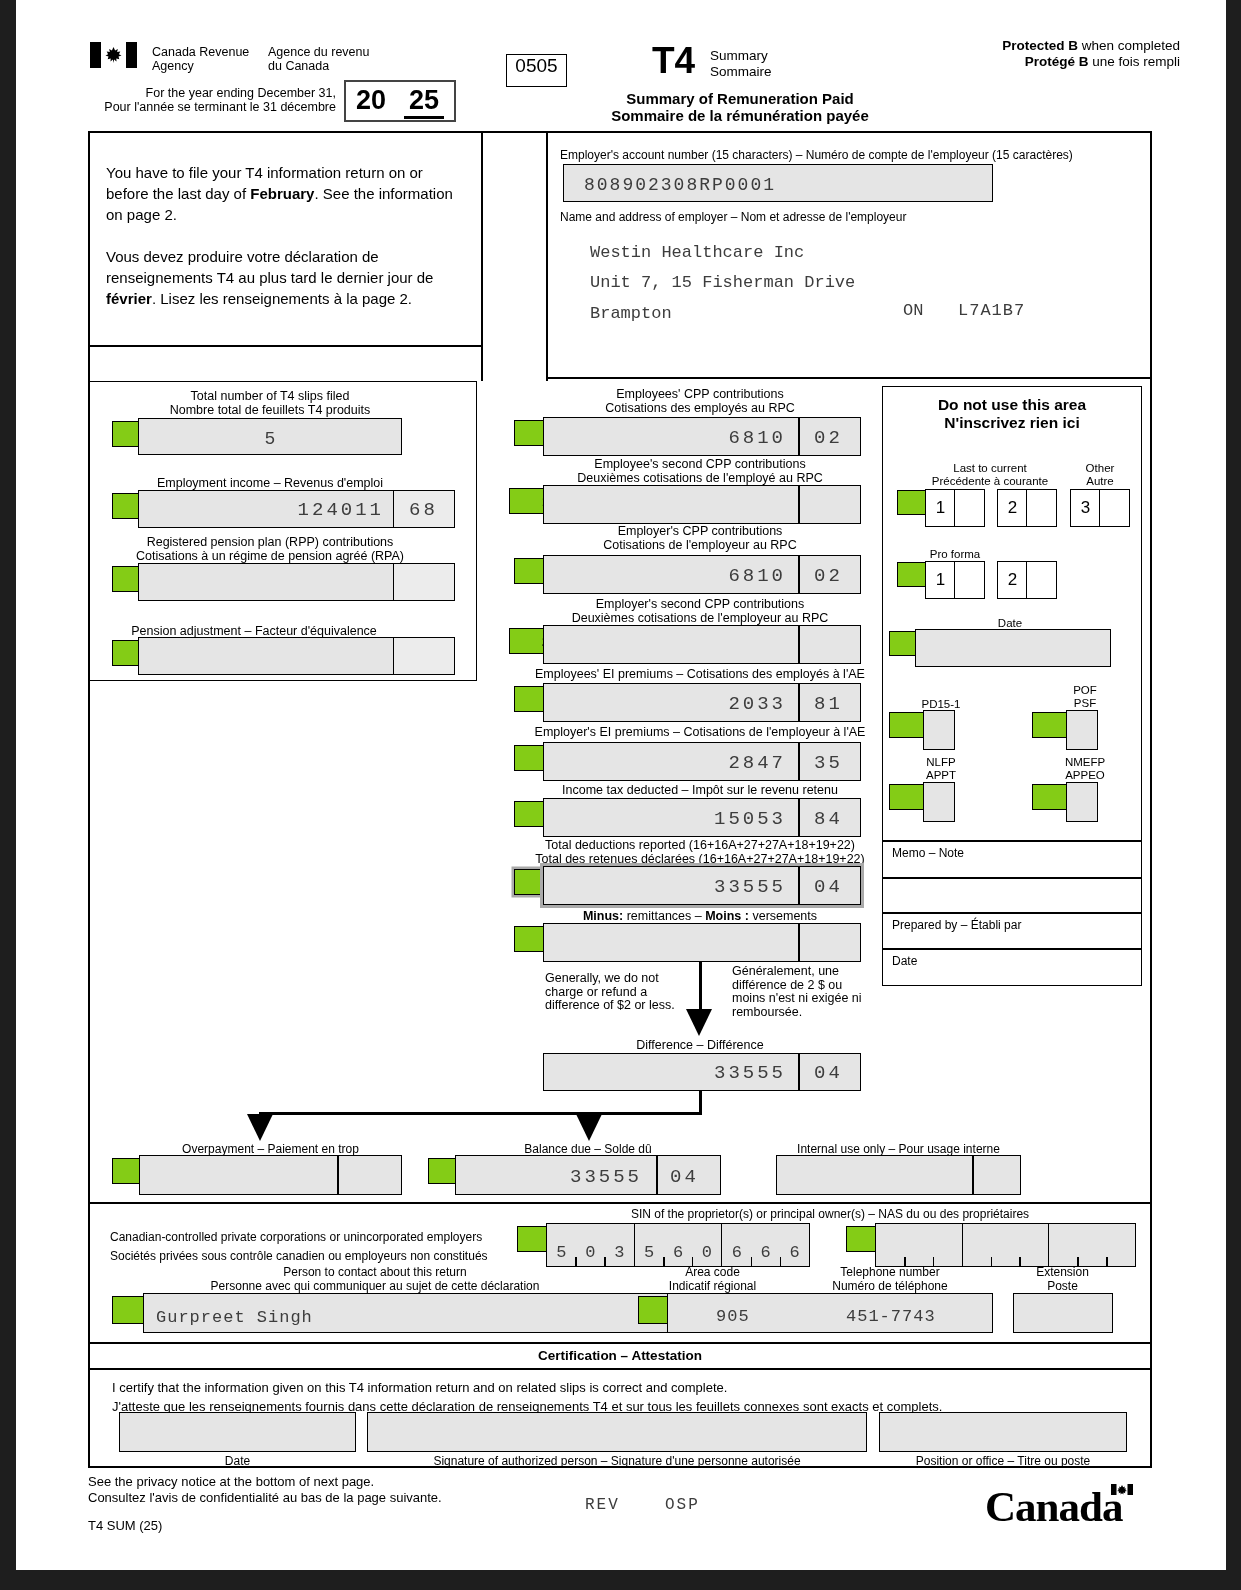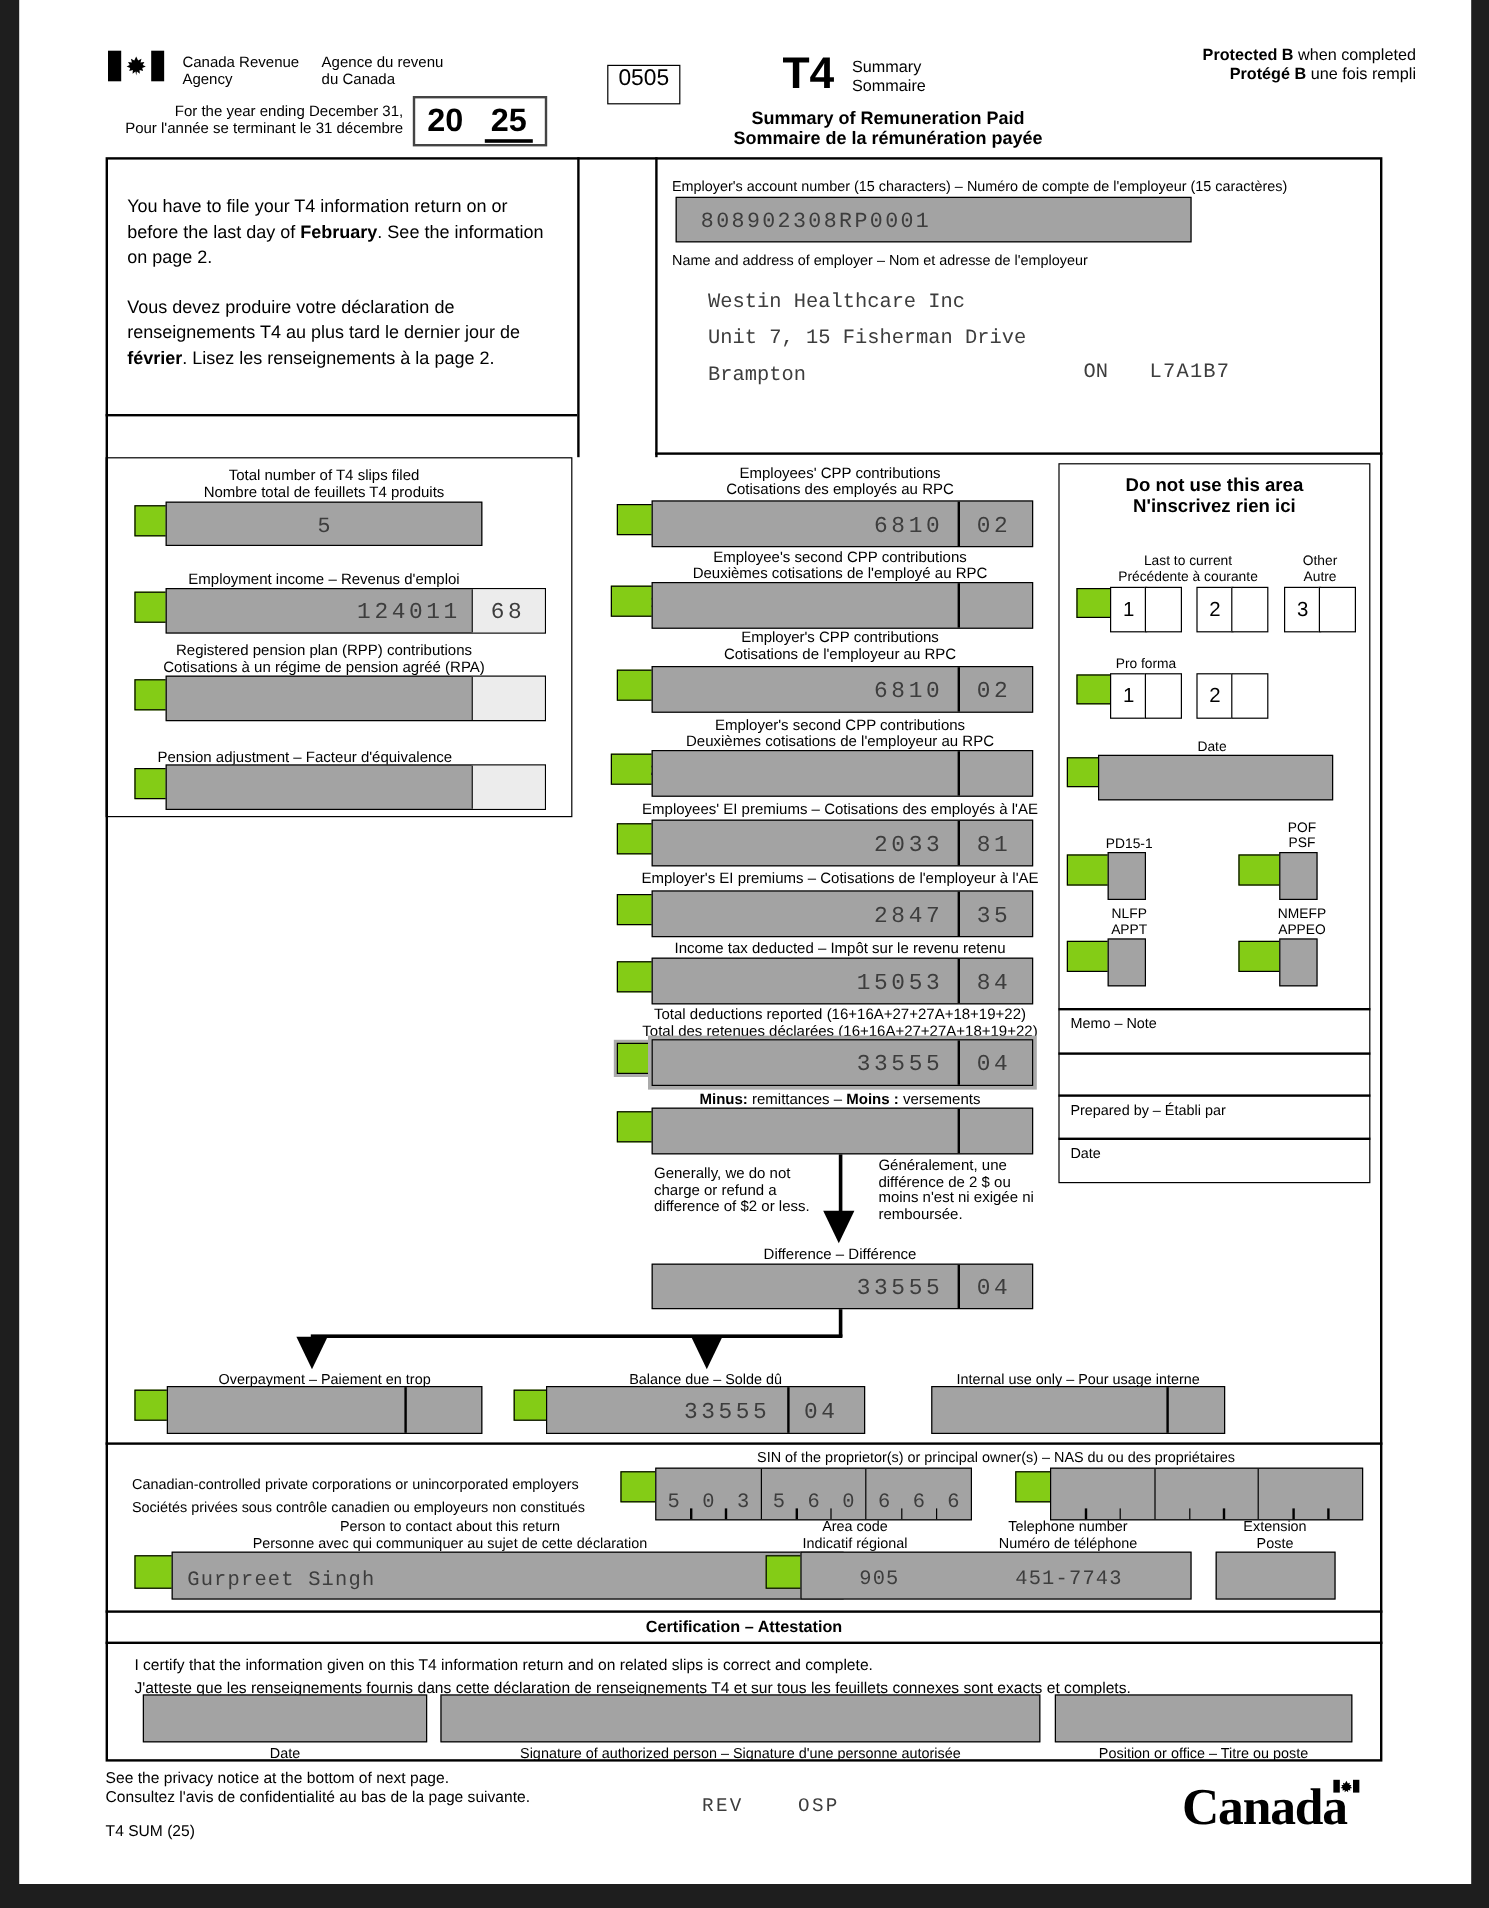--- a/index.html
+++ b/index.html
@@ -5,21 +5,21 @@
   html,body{margin:0;padding:0;background:#1a1a1a;}
   .page{position:relative;width:1241px;height:1590px;background:#ffffff;font-family:"Liberation Sans",sans-serif;color:#000;overflow:hidden;}
   .abs{position:absolute;}
   .strip{position:absolute;background:#1e1e1e;}
   .hline{position:absolute;background:#000;height:2px;}
   .vline{position:absolute;background:#000;width:2px;}
   .lbl{position:absolute;font-size:12.5px;line-height:13.5px;text-align:center;}
   .lbl-l{position:absolute;font-size:12.5px;line-height:16px;text-align:left;}
   .sm{font-size:11.5px;line-height:12.5px;}
   .tag{position:absolute;border:1.5px solid #000;background:#84cc16;font-weight:bold;font-size:14px;display:flex;align-items:center;justify-content:center;box-sizing:border-box;padding-left:44px;}
-  .vbox{position:absolute;border:1.5px solid #000;background:#a3a3a3;box-sizing:border-box;}
+  .vbox{position:absolute;border:1.5px solid #000;background:#e5e5e5;box-sizing:border-box;}
   .cdiv{position:absolute;top:0;bottom:0;width:1.5px;background:#000;}
   .cshade{position:absolute;top:0;bottom:0;right:0;width:60px;background:#ececec;border-left:1.5px solid #000;}
   .mono{font-family:"Liberation Mono","DejaVu Sans Mono",monospace;color:#3d3d3d;}
   .dval{position:absolute;bottom:6px;font-family:"Liberation Mono","DejaVu Sans Mono",monospace;font-size:19px;color:#3d3d3d;letter-spacing:3px;white-space:nowrap;}
   .tri-down{position:absolute;width:0;height:0;border-left:13px solid transparent;border-right:13px solid transparent;border-top:27px solid #000;}
   .sin-cells{position:absolute;left:0;top:0;right:0;bottom:0;display:flex;}
   .sin-cell{flex:1;position:relative;display:flex;align-items:flex-end;justify-content:center;padding-bottom:4px;font-family:"Liberation Mono","DejaVu Sans Mono",monospace;font-size:17px;color:#3d3d3d;}
   .sin-cell.tick:after{content:"";position:absolute;right:-1px;bottom:0;height:9px;width:1.5px;background:#000;}
   .sin-cell.grp{border-right:1.5px solid #000;}
   .cellbox{position:absolute;border:1.5px solid #000;background:#fff;box-sizing:border-box;display:flex;align-items:center;justify-content:center;font-size:17px;}

